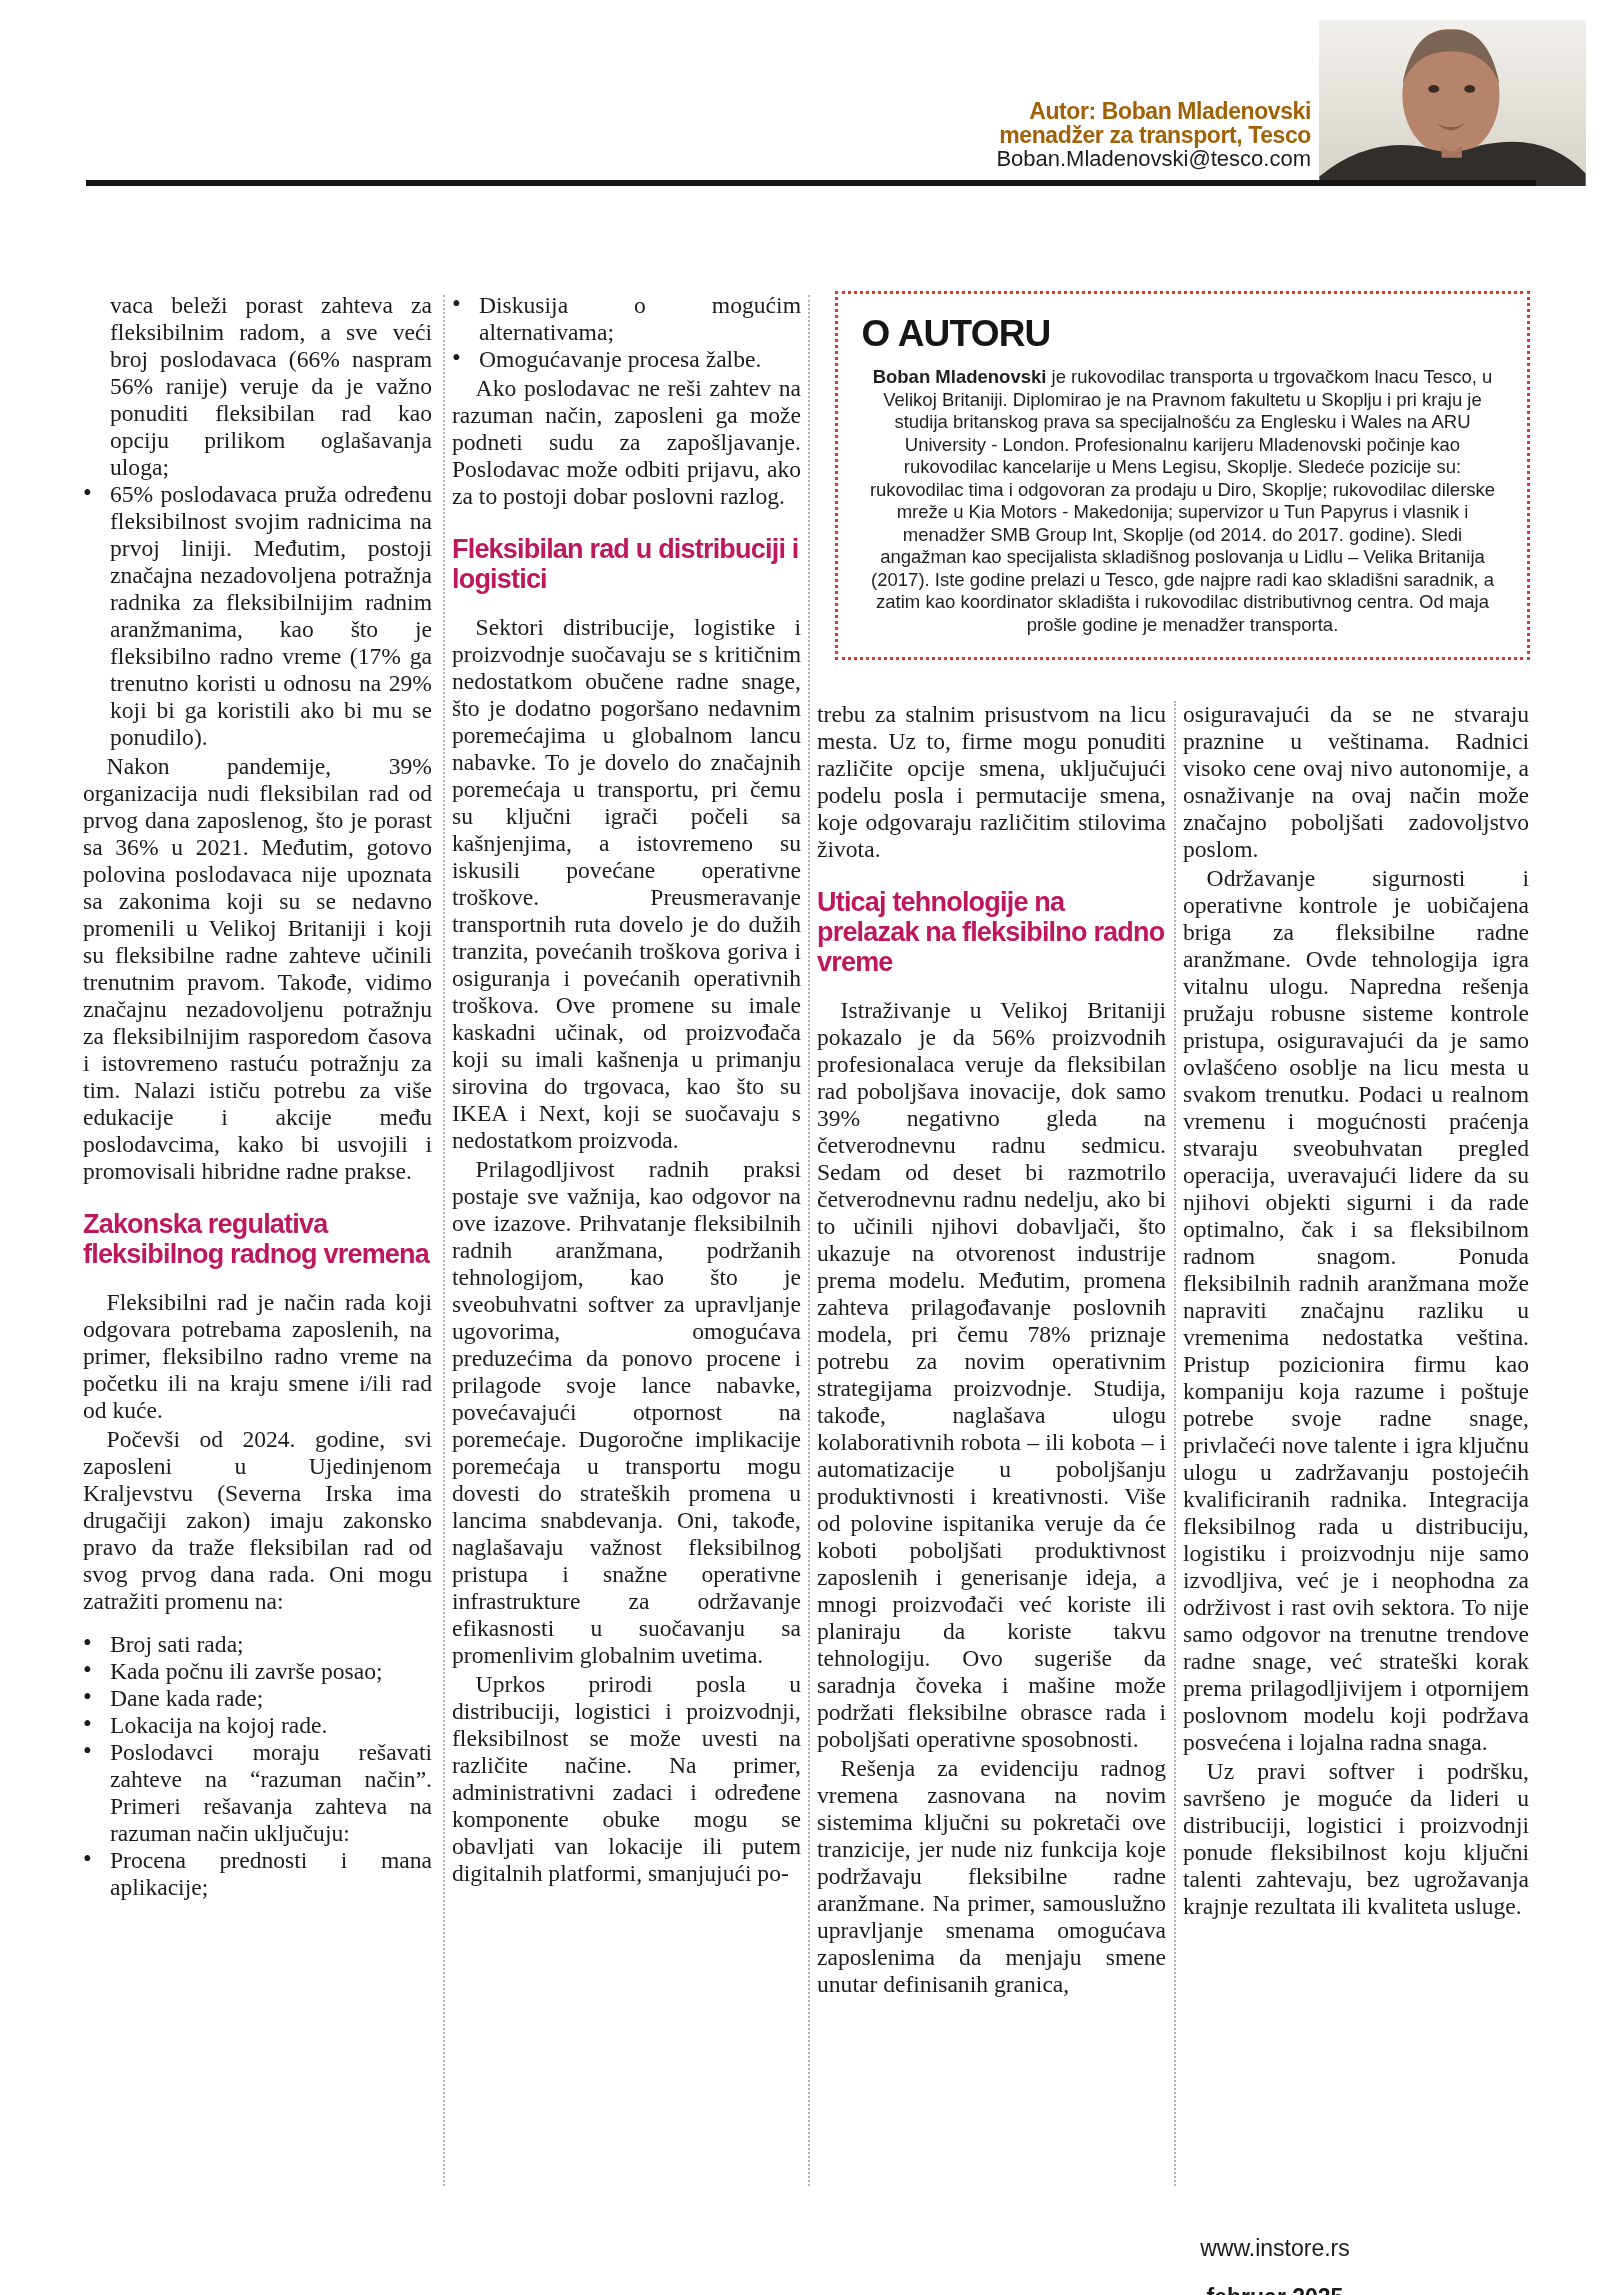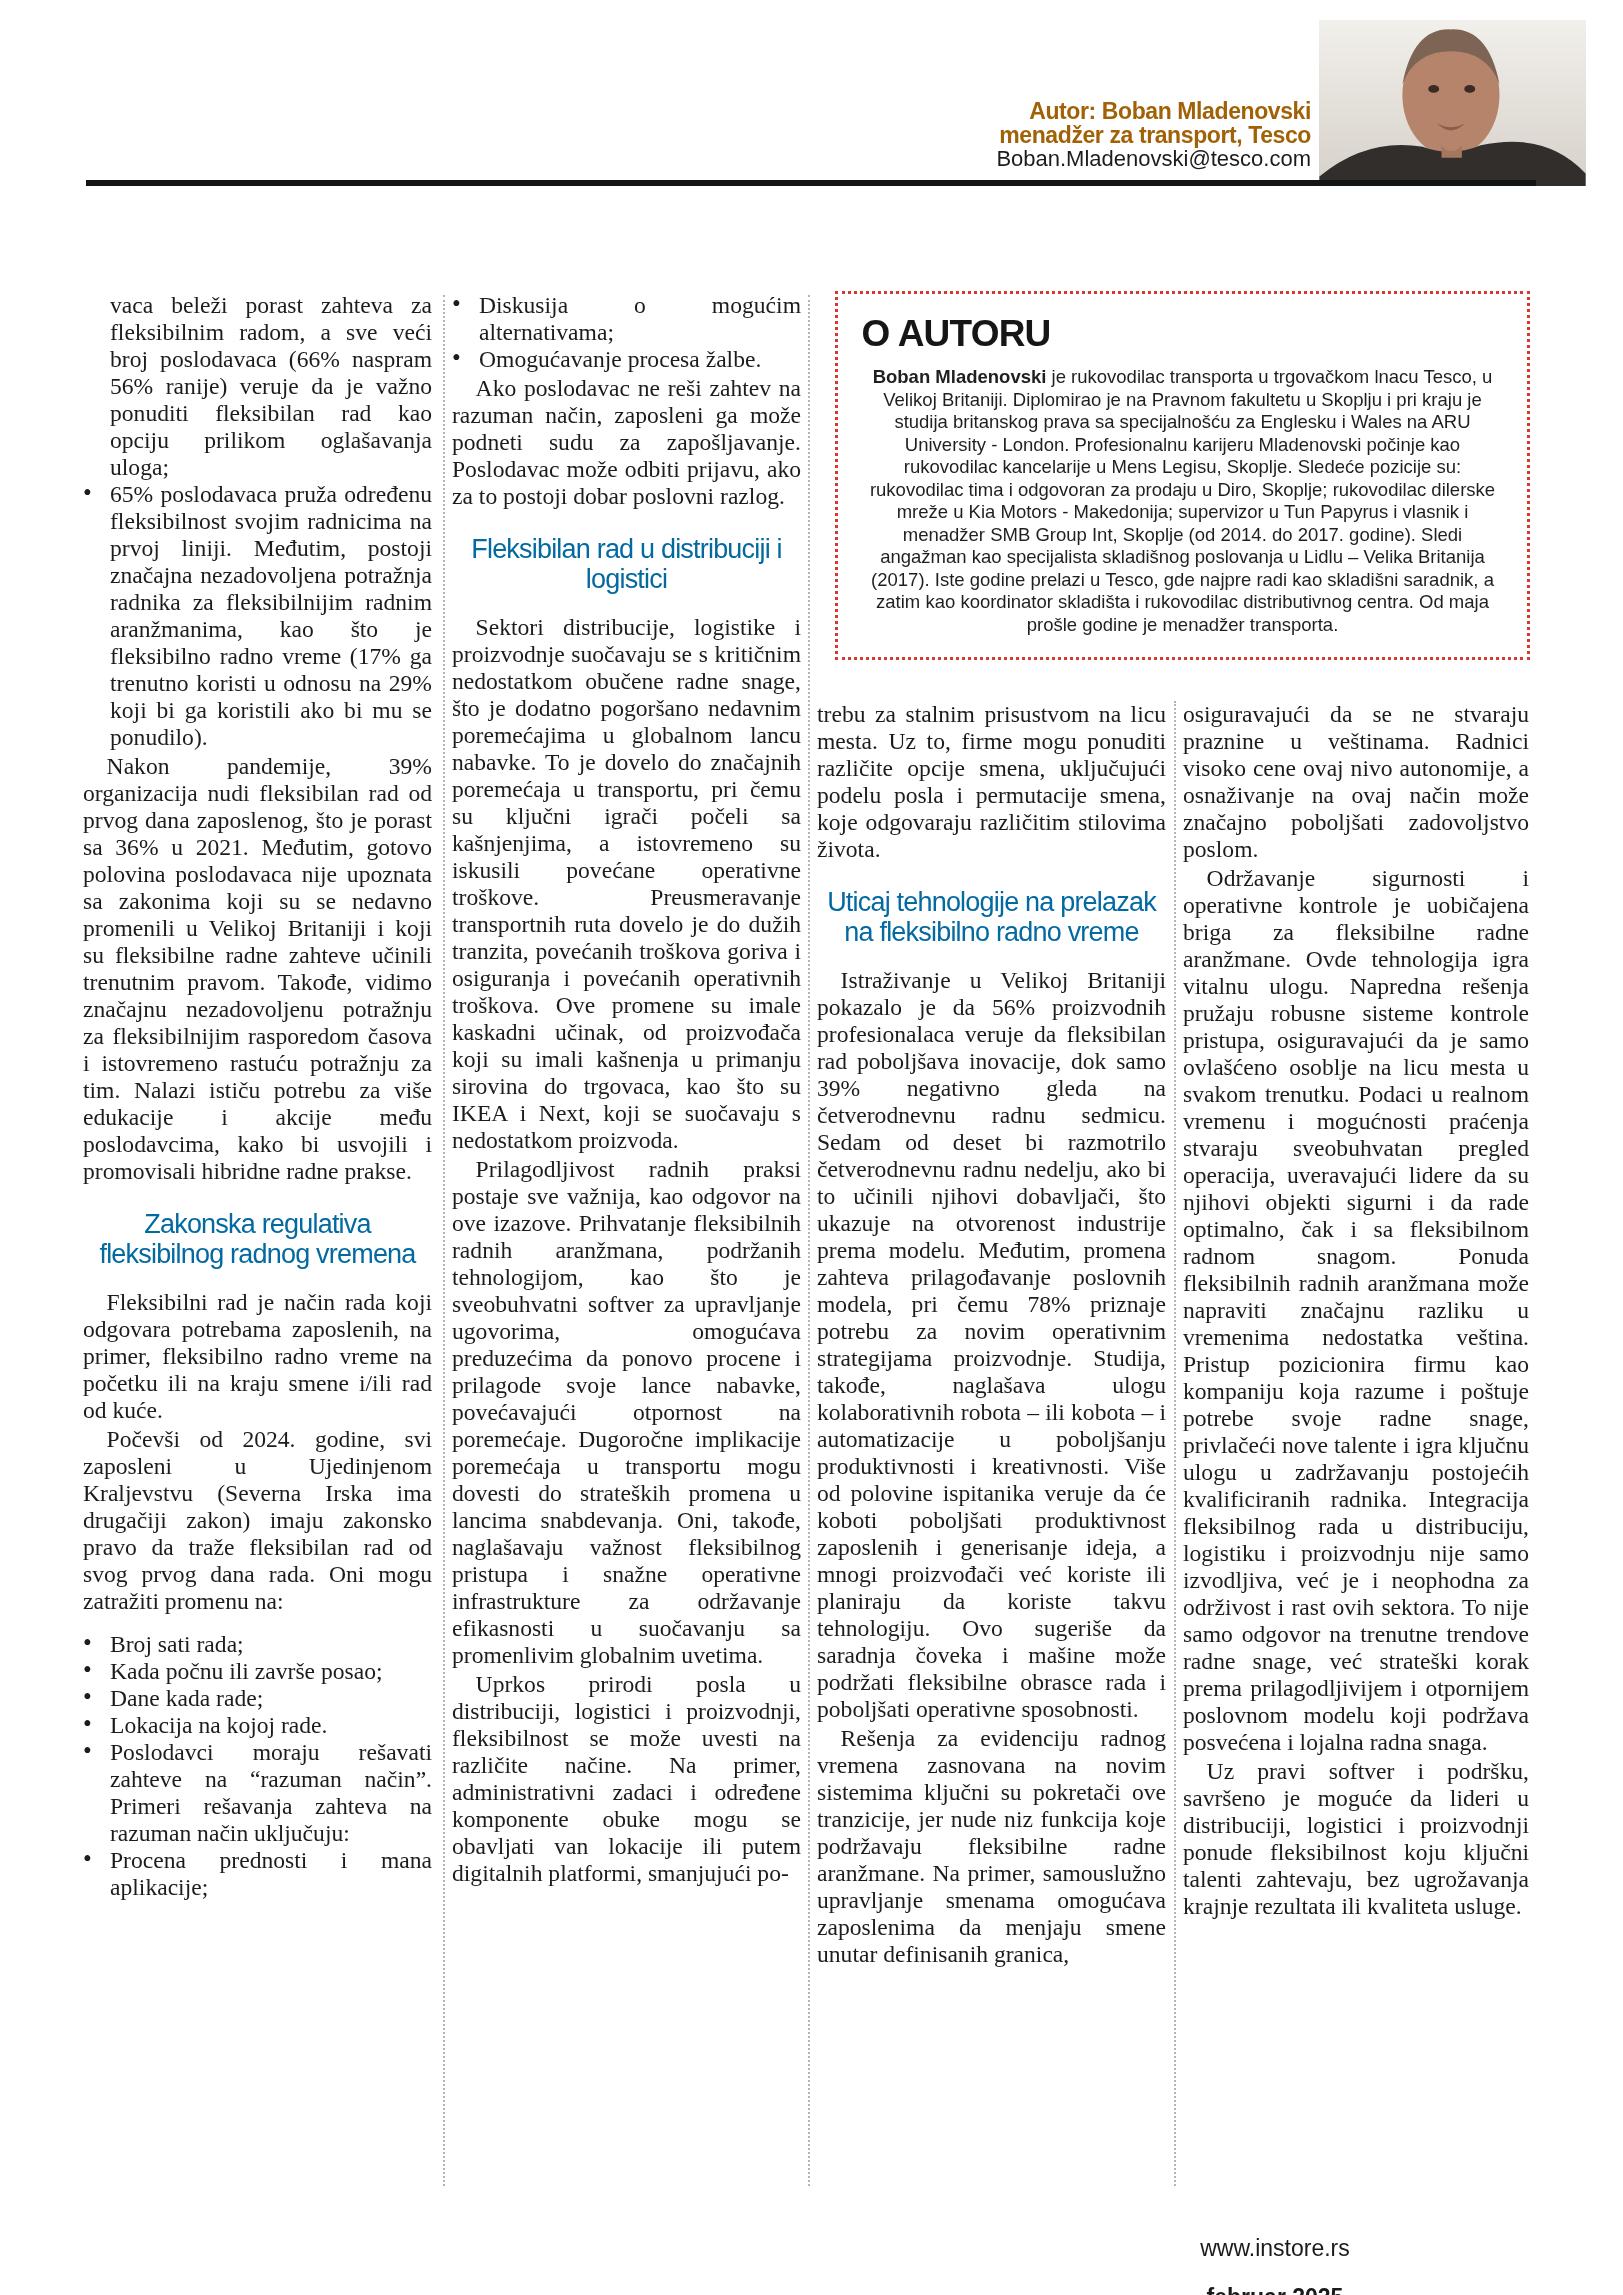--- a/index.html
+++ b/index.html
@@ -32,23 +32,23 @@
   #col3{left:817px;top:701px; height:1492px;}
   #col4{left:1183px;top:701px; width:346px;height:1492px;}
 
   .para{margin:0;}
   .gap{margin-top:2px;}
   .ind{text-indent:23.6px;}
   .hang{padding-left:27px;}
   .li{position:relative;padding-left:27px;margin:0;}
   .li::before{content:"\2022";position:absolute;left:0;top:-1.6px;font-size:25px;}
   .gaptop{margin-top:16px;}
-  .heading{font-family:"Liberation Sans",sans-serif;font-weight:400;font-size:27px;
-           line-height:30px;letter-spacing:-0.8px;color:#0369a1;margin:23.6px 0 20.4px 0;
-           text-align:center;text-indent:0;}
+  .heading{font-family:"Liberation Sans",sans-serif;font-weight:700;font-size:27px;
+           line-height:30px;letter-spacing:-0.8px;color:#be185d;margin:23.6px 0 20.4px 0;
+           text-align:left;text-indent:0;}
 
   .vsep{position:absolute;width:0;border-left:2.4px dotted #b3b3b3;}
   #sep1{left:443px; top:295px;height:1891px;}
   #sep2{left:808px;top:295px;height:1891px;}
   #sep3{left:1174px;top:701px;height:1485px;}
 
   
   .footer{position:absolute;left:1021px;top:2235px;width:508px;height:39px;display:flex;
           align-items:center;gap:11px;font-family:"Liberation Sans",sans-serif;color:#1a1a1a;flex-direction:column;}
   .f-site{font-size:23px;font-weight:400;}

